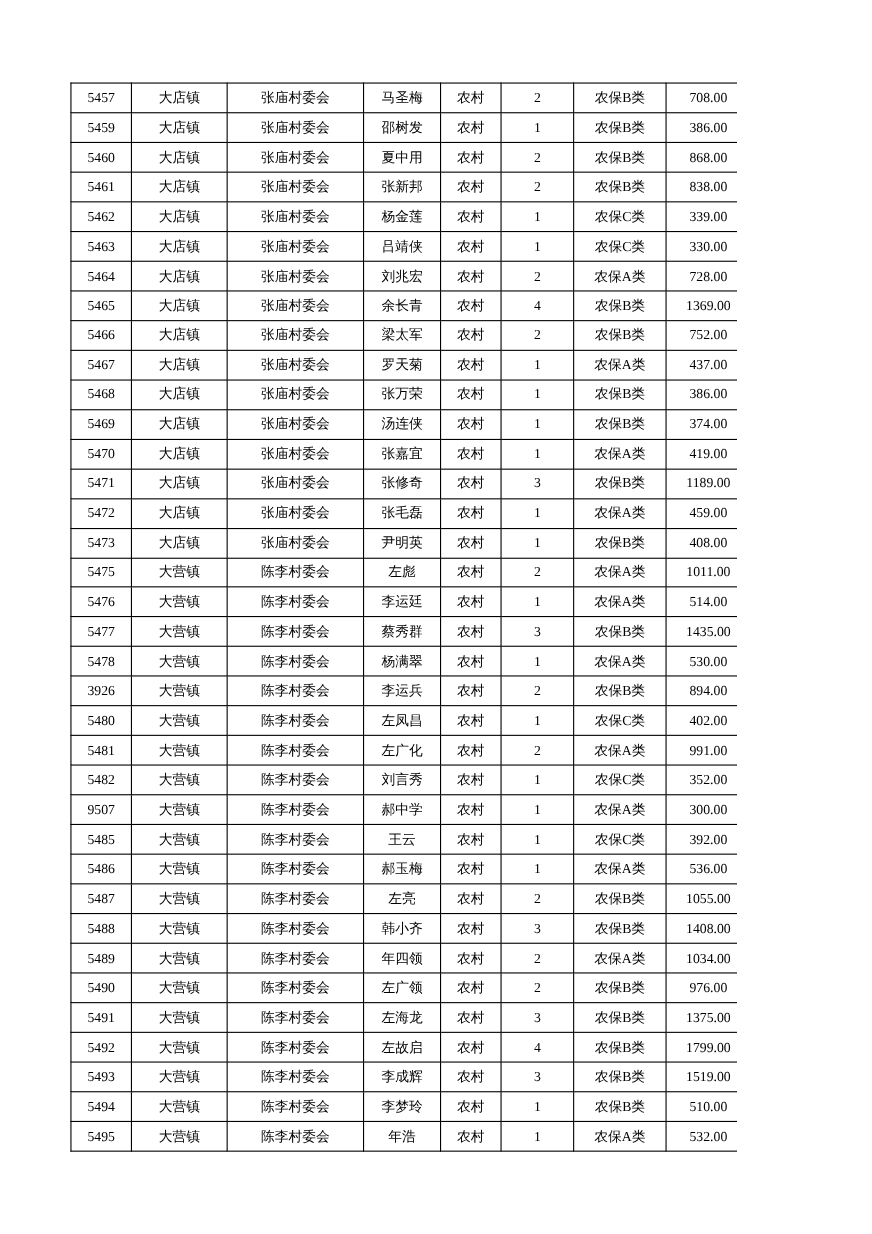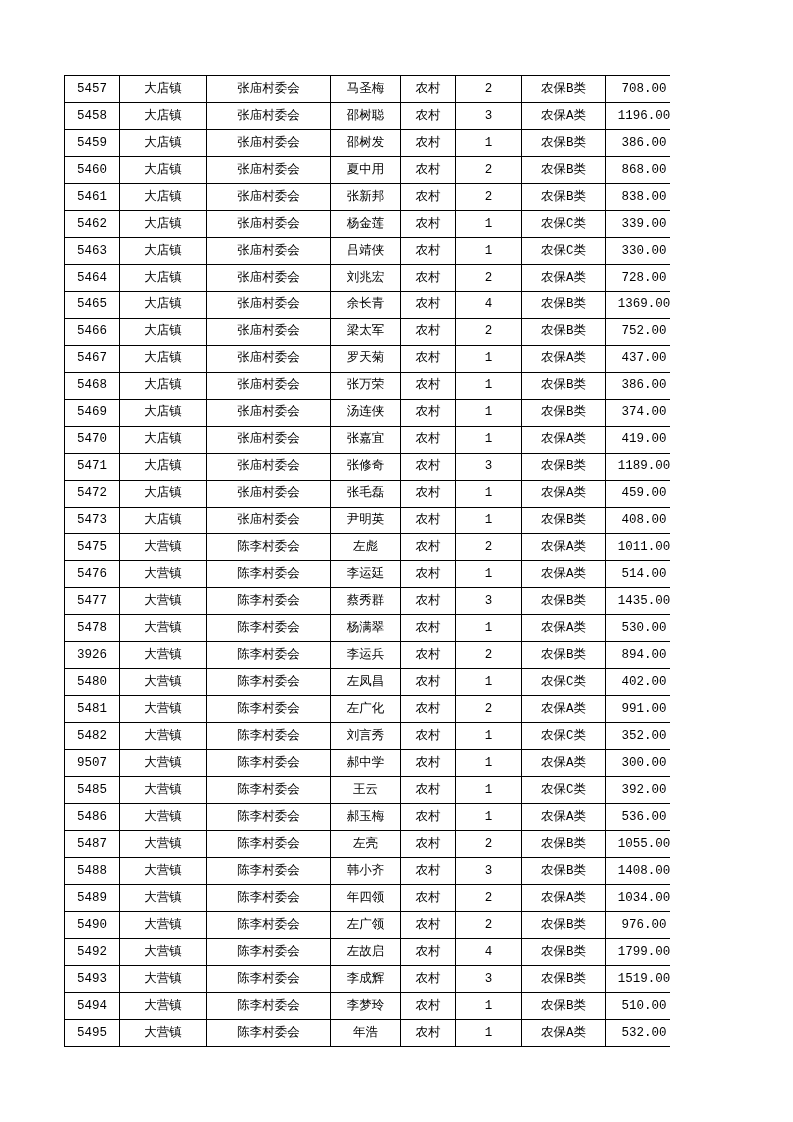--- a/index.html
+++ b/index.html
@@ -6,21 +6,21 @@
     margin: 0;
     padding: 0;
     background: #ffffff;
   }
   .page {
     position: relative;
     width: 670px;
     height: 1122px;
     background: #ffffff;
     overflow: hidden;
-    font-family: Liberation Mono, monospace;
+    font-family: Liberation Serif, serif;
     color: #000000;
   }
   table.data-table {
     position: absolute;
     left: 64px;
     top: 75px;
     width: 648px;
     height: 972px;
     border-collapse: collapse;
     table-layout: fixed;
@@ -59,30 +59,20 @@
           <td>5457</td>
           <td>大店镇</td>
           <td>张庙村委会</td>
           <td>马圣梅</td>
           <td>农村</td>
           <td>2</td>
           <td>农保B类</td>
           <td class="align-right">708.00</td>
         </tr>
         <tr>
-          <td>5458</td>
-          <td>大店镇</td>
-          <td>张庙村委会</td>
-          <td>邵树聪</td>
-          <td>农村</td>
-          <td>3</td>
-          <td>农保A类</td>
-          <td class="align-right">1196.00</td>
-        </tr>
-        <tr>
           <td>5459</td>
           <td>大店镇</td>
           <td>张庙村委会</td>
           <td>邵树发</td>
           <td>农村</td>
           <td>1</td>
           <td>农保B类</td>
           <td class="align-right">386.00</td>
         </tr>
         <tr>
@@ -367,20 +357,30 @@
         </tr>
         <tr>
           <td>5490</td>
           <td>大营镇</td>
           <td>陈李村委会</td>
           <td>左广领</td>
           <td>农村</td>
           <td>2</td>
           <td>农保B类</td>
           <td class="align-right">976.00</td>
+        </tr>
+        <tr>
+          <td>5491</td>
+          <td>大营镇</td>
+          <td>陈李村委会</td>
+          <td>左海龙</td>
+          <td>农村</td>
+          <td>3</td>
+          <td>农保B类</td>
+          <td class="align-right">1375.00</td>
         </tr>
         <tr>
           <td>5492</td>
           <td>大营镇</td>
           <td>陈李村委会</td>
           <td>左故启</td>
           <td>农村</td>
           <td>4</td>
           <td>农保B类</td>
           <td class="align-right">1799.00</td>

